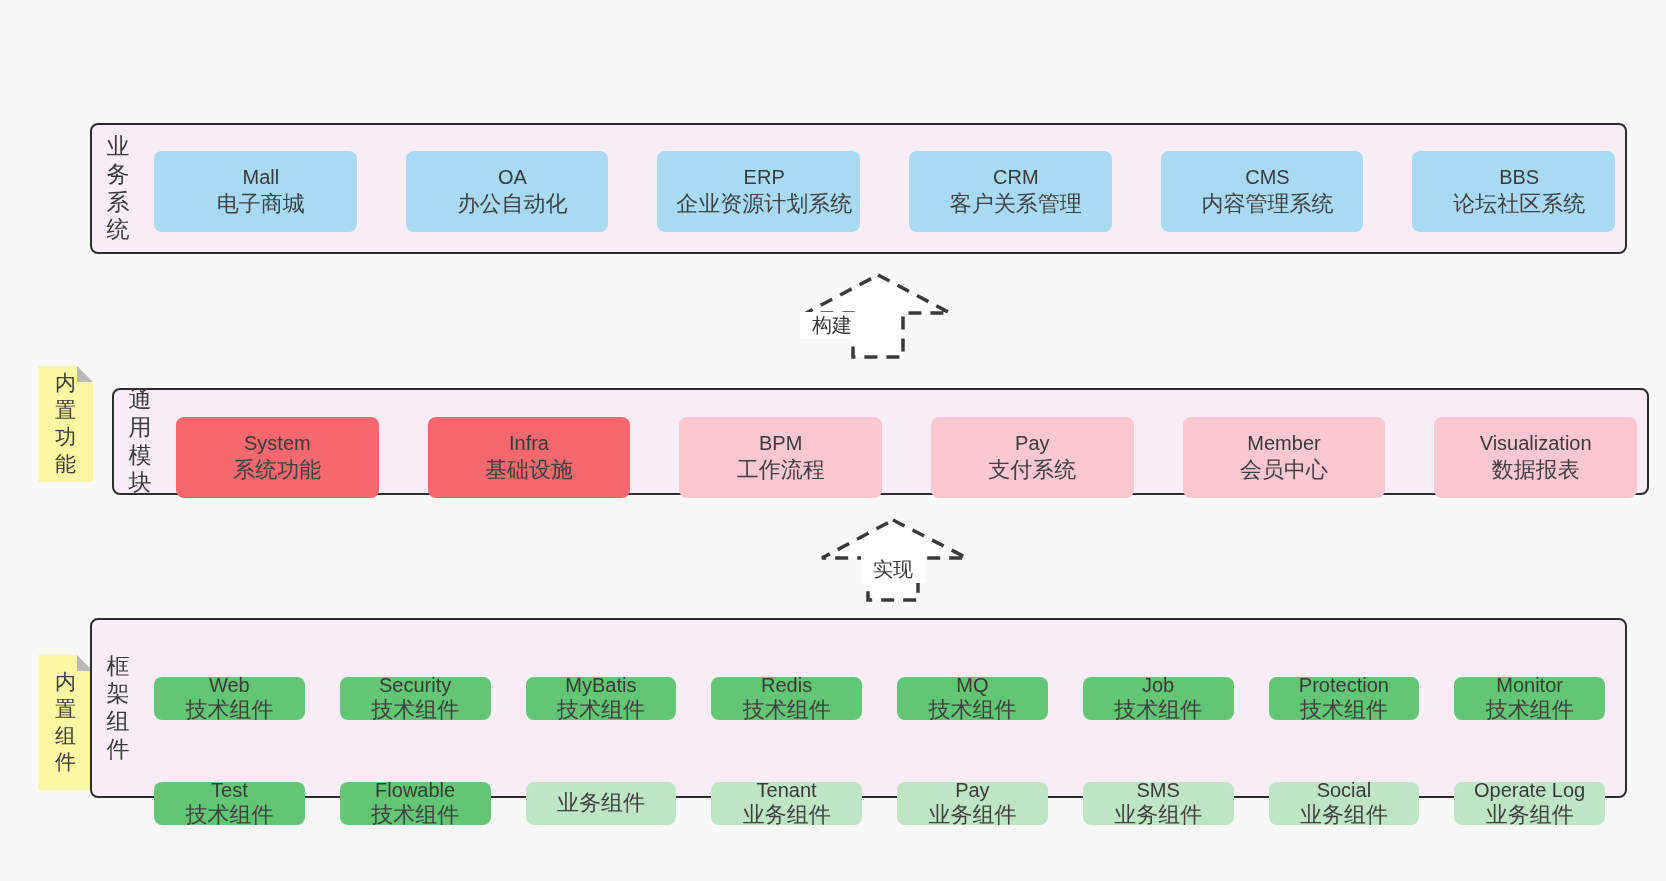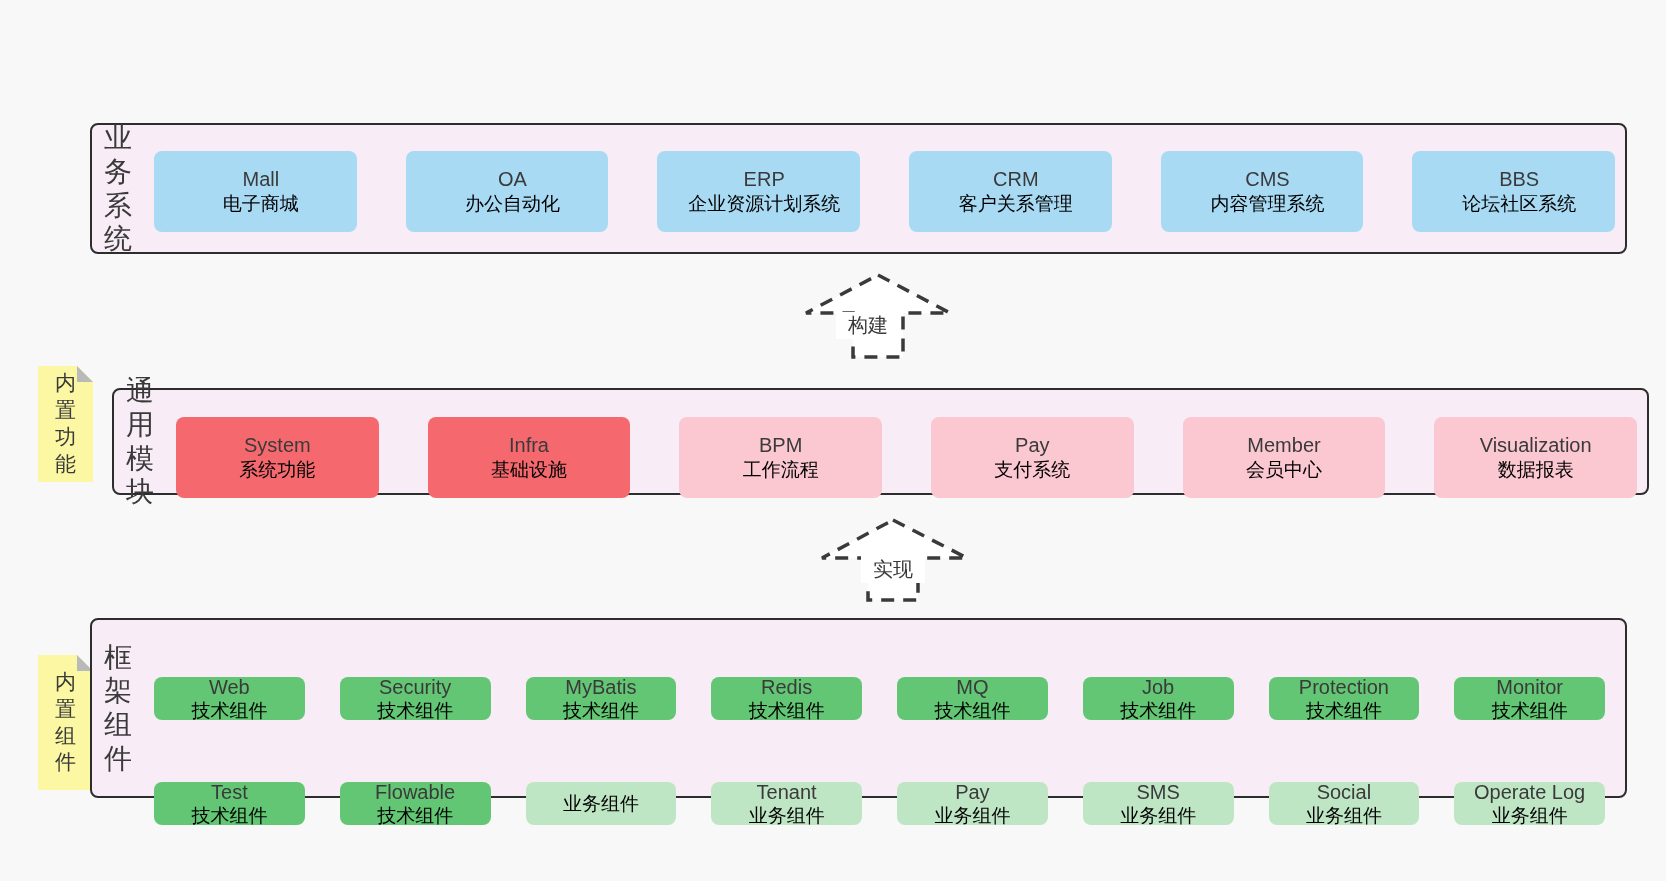--- a/index.html
+++ b/index.html
@@ -9,35 +9,35 @@
 
   
   .band { position:absolute; left:90px; width:1537px; background:var(--band_bg,#f8edf6);
           border:2px solid var(--line,#2d2d2d); border-radius:8px; }
   .band-top    { top:123px; height:131px; }
   .band-middle { top:388px; height:107px;margin-left:22px; }
   .band-bottom { top:618px; height:180px; }
 
   .band-label { position:absolute; left:11px; top:0; bottom:0; width:32px;
                 display:flex; align-items:center; }
-  .band-label span { display:block; width:30px; word-break:break-all; font-size:28px;
+  .band-label span { display:block; width:30px; word-break:break-all; font-size:23px;
                      line-height:1.2; color:#3a3a3a; text-align:center; }
 
   
   .boxes { position:absolute; left:62px; display:grid; }
   .band-top .boxes, .band-middle .boxes { width:1461px; grid-template-columns:repeat(6,1fr); column-gap:49px; }
   .band-top .boxes    { top:26px;  grid-template-rows:81px; }
   .band-middle .boxes { top:27px;  grid-template-rows:81px; }
   .band-bottom .boxes { top:17px; width:1451px; grid-template-columns:repeat(8,1fr);
                         grid-template-rows:83px 83px; column-gap:35px; row-gap:22px; }
 
   .box { border-radius:8px; display:flex; flex-direction:column; justify-content:center;
          align-items:center; text-align:center; padding:2px 6px; line-height:1.3; }
   .box .box-title { font-size:20px; color:#3a3a3a; }
-  .box .box-sub   { font-size:19px; color:#000000; }
+  .box .box-sub   { font-size:22px; color:#404040; }
   .band-bottom .box { line-height:1.22;margin-top:40px; }
 
   .box[data-variant="blue"]       { background:var(--blue,#a8daf3);padding-left:17px; }
   .box[data-variant="red"]        { background:var(--red,#f5696e); }
   .box[data-variant="pink"]       { background:var(--pink,#fbc7d1); }
   .box[data-variant="green"]      { background:var(--green,#62c674); }
   .box[data-variant="lightgreen"] { background:var(--lightgreen,#bfe6c4); }
 
   
   .sticky { position:absolute; left:38px; width:55px; }
@@ -45,21 +45,21 @@
   .sticky-bottom { top:655px; height:135px; }
   .sticky svg { position:absolute; inset:0; }
   .sticky .sticky-label { position:absolute; inset:0; display:flex; align-items:center; justify-content:center; }
   .sticky .sticky-label span { display:block; width:24px; word-break:break-all; font-size:21px;
                                line-height:1.28; text-align:center; color:#3a3a3a; }
 
   
   .arrows-layer { position:absolute; inset:0; pointer-events:none; }
   .arrow-label { position:absolute; width:64px; text-align:center; font-size:20px;
                  color:#3a3a3a; background:#ffffff; }
-  .arrow-label-1 { left:836px; top:312px; }
+  .arrow-label-1 { left:800px; top:312px; }
   .arrow-label-2 { left:861px; top:556px; }
 </style>
 </head>
 <body>
 
 <div class="canvas">
 
   <svg class="arrows-layer" width="1666" height="881" viewBox="0 0 1666 881">
     <polygon points="878,275 950,313 903,313 903,357 853,357 853,313 806,313" fill="#ffffff" stroke="#3a3a3a" stroke-width="3.5" stroke-dasharray="13 9" stroke-linejoin="miter"></polygon>
     <polygon points="893,520 967,558 918,558 918,600 868,600 868,558 822,558" fill="#ffffff" stroke="#3a3a3a" stroke-width="3.5" stroke-dasharray="13 9" stroke-linejoin="miter"></polygon>

